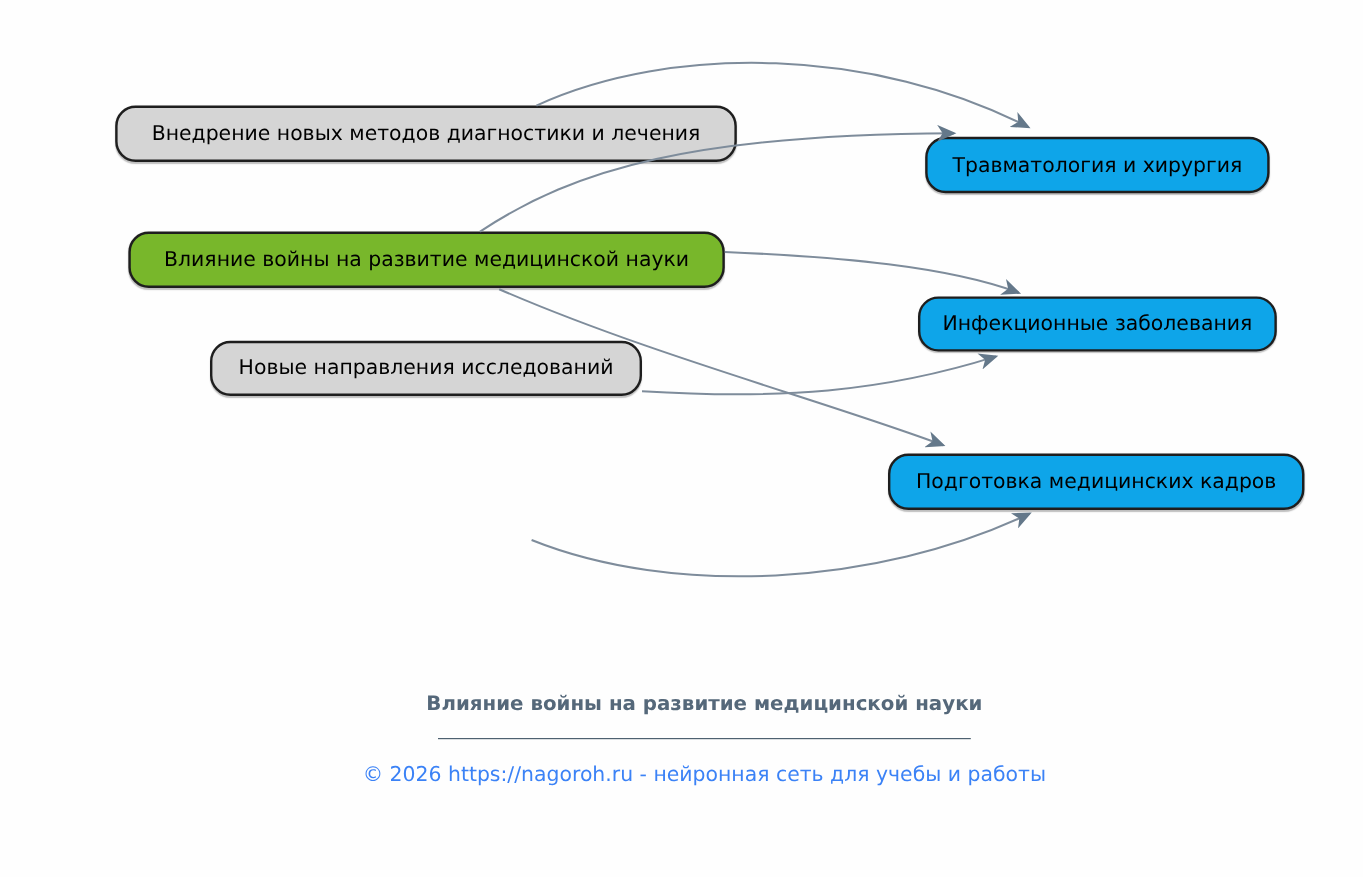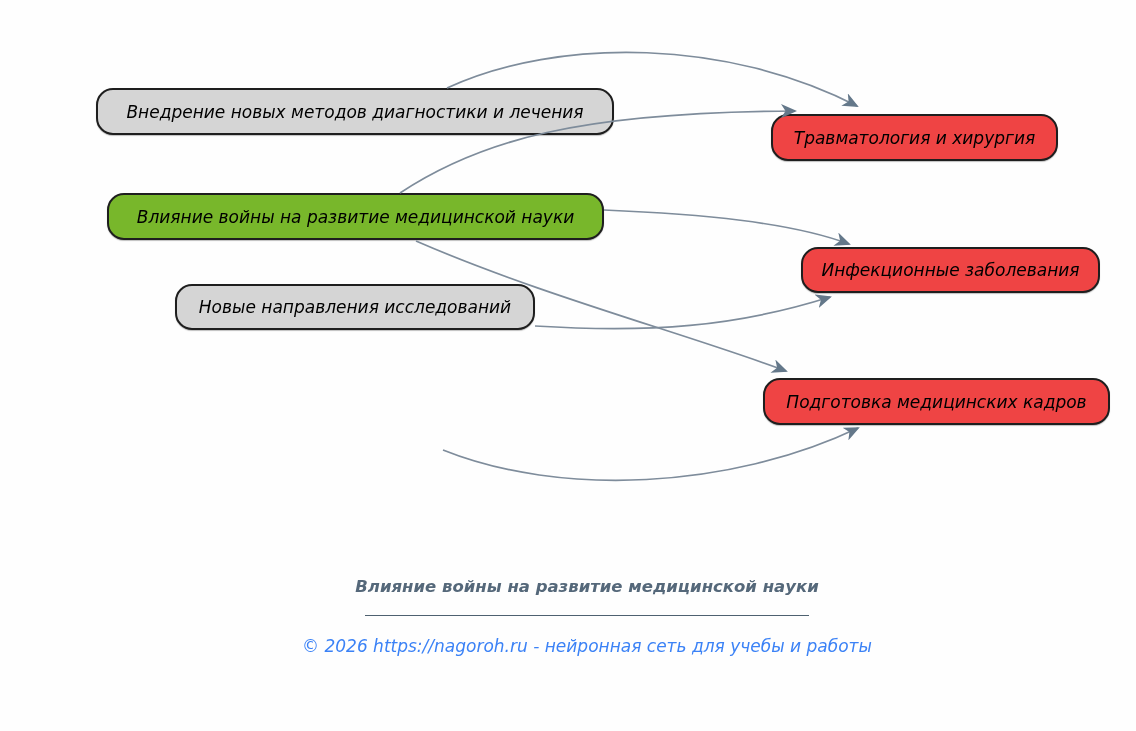--- a/index.html
+++ b/index.html
@@ -7,21 +7,20 @@
     padding: 0;
     background: #ffffff;
     font-family: "DejaVu Sans", "Liberation Sans", sans-serif;
   }
   #canvas {
     position: relative;
     width: 1136px;
     height: 731px;
     background: #fefefe;
     overflow: hidden;
-    font-style: italic;
   }
   
   #edge-layer {
     position: absolute;
     left: 0; top: 0;
     width: 1136px; height: 731px;
     pointer-events: none;
     z-index: 3;
   }
   .node {
@@ -33,29 +32,29 @@
     border: 2px solid #1e1e1e;
     border-radius: 17px;
     box-sizing: border-box;
     font-size: 17px;
     color: #000000;
     white-space: nowrap;
     box-shadow: 0 1px 1px rgba(0,0,0,0.25);
   }
   .node.gray   { background: #d5d5d5; }
   .node.green  { background: #78b72b; }
-  .node.purple { background: #ef4444; }
+  .node.purple { background: #0ea5e9; }
 
   .n1 { left: 96px;  top: 88px;  width: 518px; height: 47px; }
   .n2 { left: 107px; top: 193px; width: 497px; height: 47px; }
   .n3 { left: 175px; top: 284px; width: 360px; height: 46px; }
   .n4 { left: 47px;  top: 403px; width: 616px; height: 47px; }
   .n5 { left: 771px; top: 114px; width: 287px; height: 47px; }
-  .n6 { left: 765px; top: 247px; width: 299px; height: 46px; margin-left: 36px; }
-  .n7 { left: 763px; top: 378px; width: 347px; height: 47px; }
+  .n6 { left: 765px; top: 247px; width: 299px; height: 46px; }
+  .n7 { left: 740px; top: 378px; width: 347px; height: 47px; }
 
   .footer {
     position: absolute;
     left: 0;
     right: 0;
     z-index: 1;
     text-align: center;
     padding-left: 38px; 
   }
   .footer-title {

